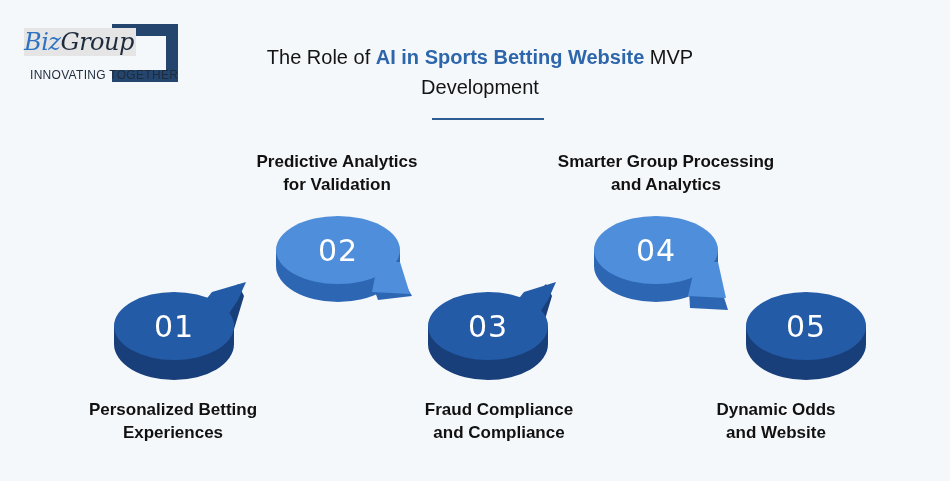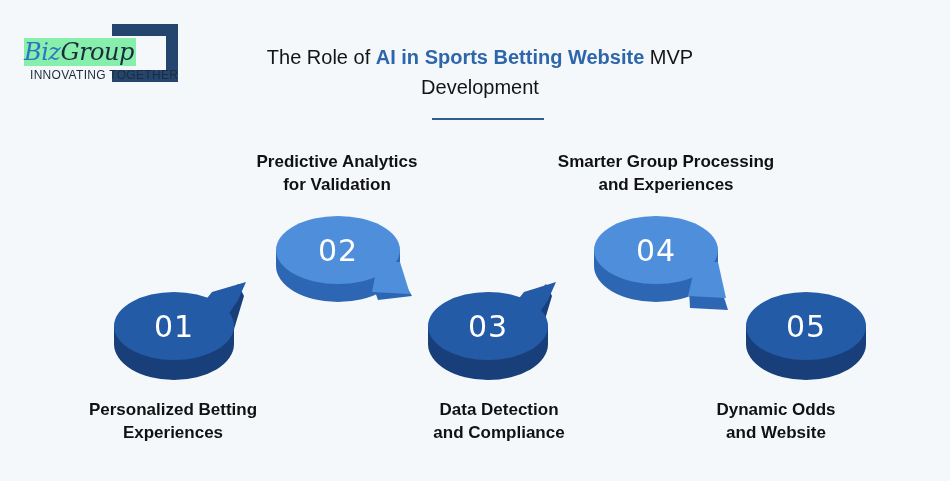--- a/index.html
+++ b/index.html
@@ -11,24 +11,24 @@
   }
   .logo { position: absolute; left: 22px; top: 24px; width: 140px; height: 60px; }
   .logo-box {
     position: absolute; left: 90px; top: 0; width: 66px; height: 58px;
     border: 12px solid #24466e; border-left: none; border-bottom-width: 12px;
   }
   .logo-box::before {
     content: ""; position: absolute; left: 0; top: -12px; width: 14px; height: 12px; background: #24466e;
   }
   .logo-text {
-    position: absolute; left: 2px; top: 14px;
+    position: absolute; left: 2px; top: 4px;
     font-family: "DejaVu Serif", "Liberation Serif", serif; font-style: italic;
     font-size: 24px; color: #1e2b3c; letter-spacing: -0.5px;
-    background: #86efac; padding-right: 2px; text-align: right;
+    background: #e5e5e5; padding-right: 2px; text-align: right;
   }
   .logo-text .biz { color: #2f72c2; }
   .logo-tag {
     position: absolute; left: 8px; top: 44px;
     font-size: 12px; color: #1e2b3c; letter-spacing: 0.3px; white-space: nowrap;
   }
   .title {
     position: absolute; left: 220px; top: 42px; width: 520px;
     text-align: center; font-size: 20px; line-height: 30px; color: #141414;
   }
@@ -107,23 +107,23 @@
 
 <div class="label" style="left:173px; top:398px;">
   <div>Personalized Betting</div>
   <div>Experiences</div>
 </div>
 <div class="label" style="left:337px; top:150px;">
   <div>Predictive Analytics</div>
   <div>for Validation</div>
 </div>
 <div class="label" style="left:499px; top:398px;">
-  <div>Data Detection</div>
+  <div>Fraud Compliance</div>
   <div>and Compliance</div>
 </div>
 <div class="label" style="left:666px; top:150px;">
   <div>Smarter Group Processing</div>
-  <div>and Experiences</div>
+  <div>and Analytics</div>
 </div>
 <div class="label" style="left:776px; top:398px;">
   <div>Dynamic Odds</div>
   <div>and Website</div>
 </div>
 
 </body></html>

